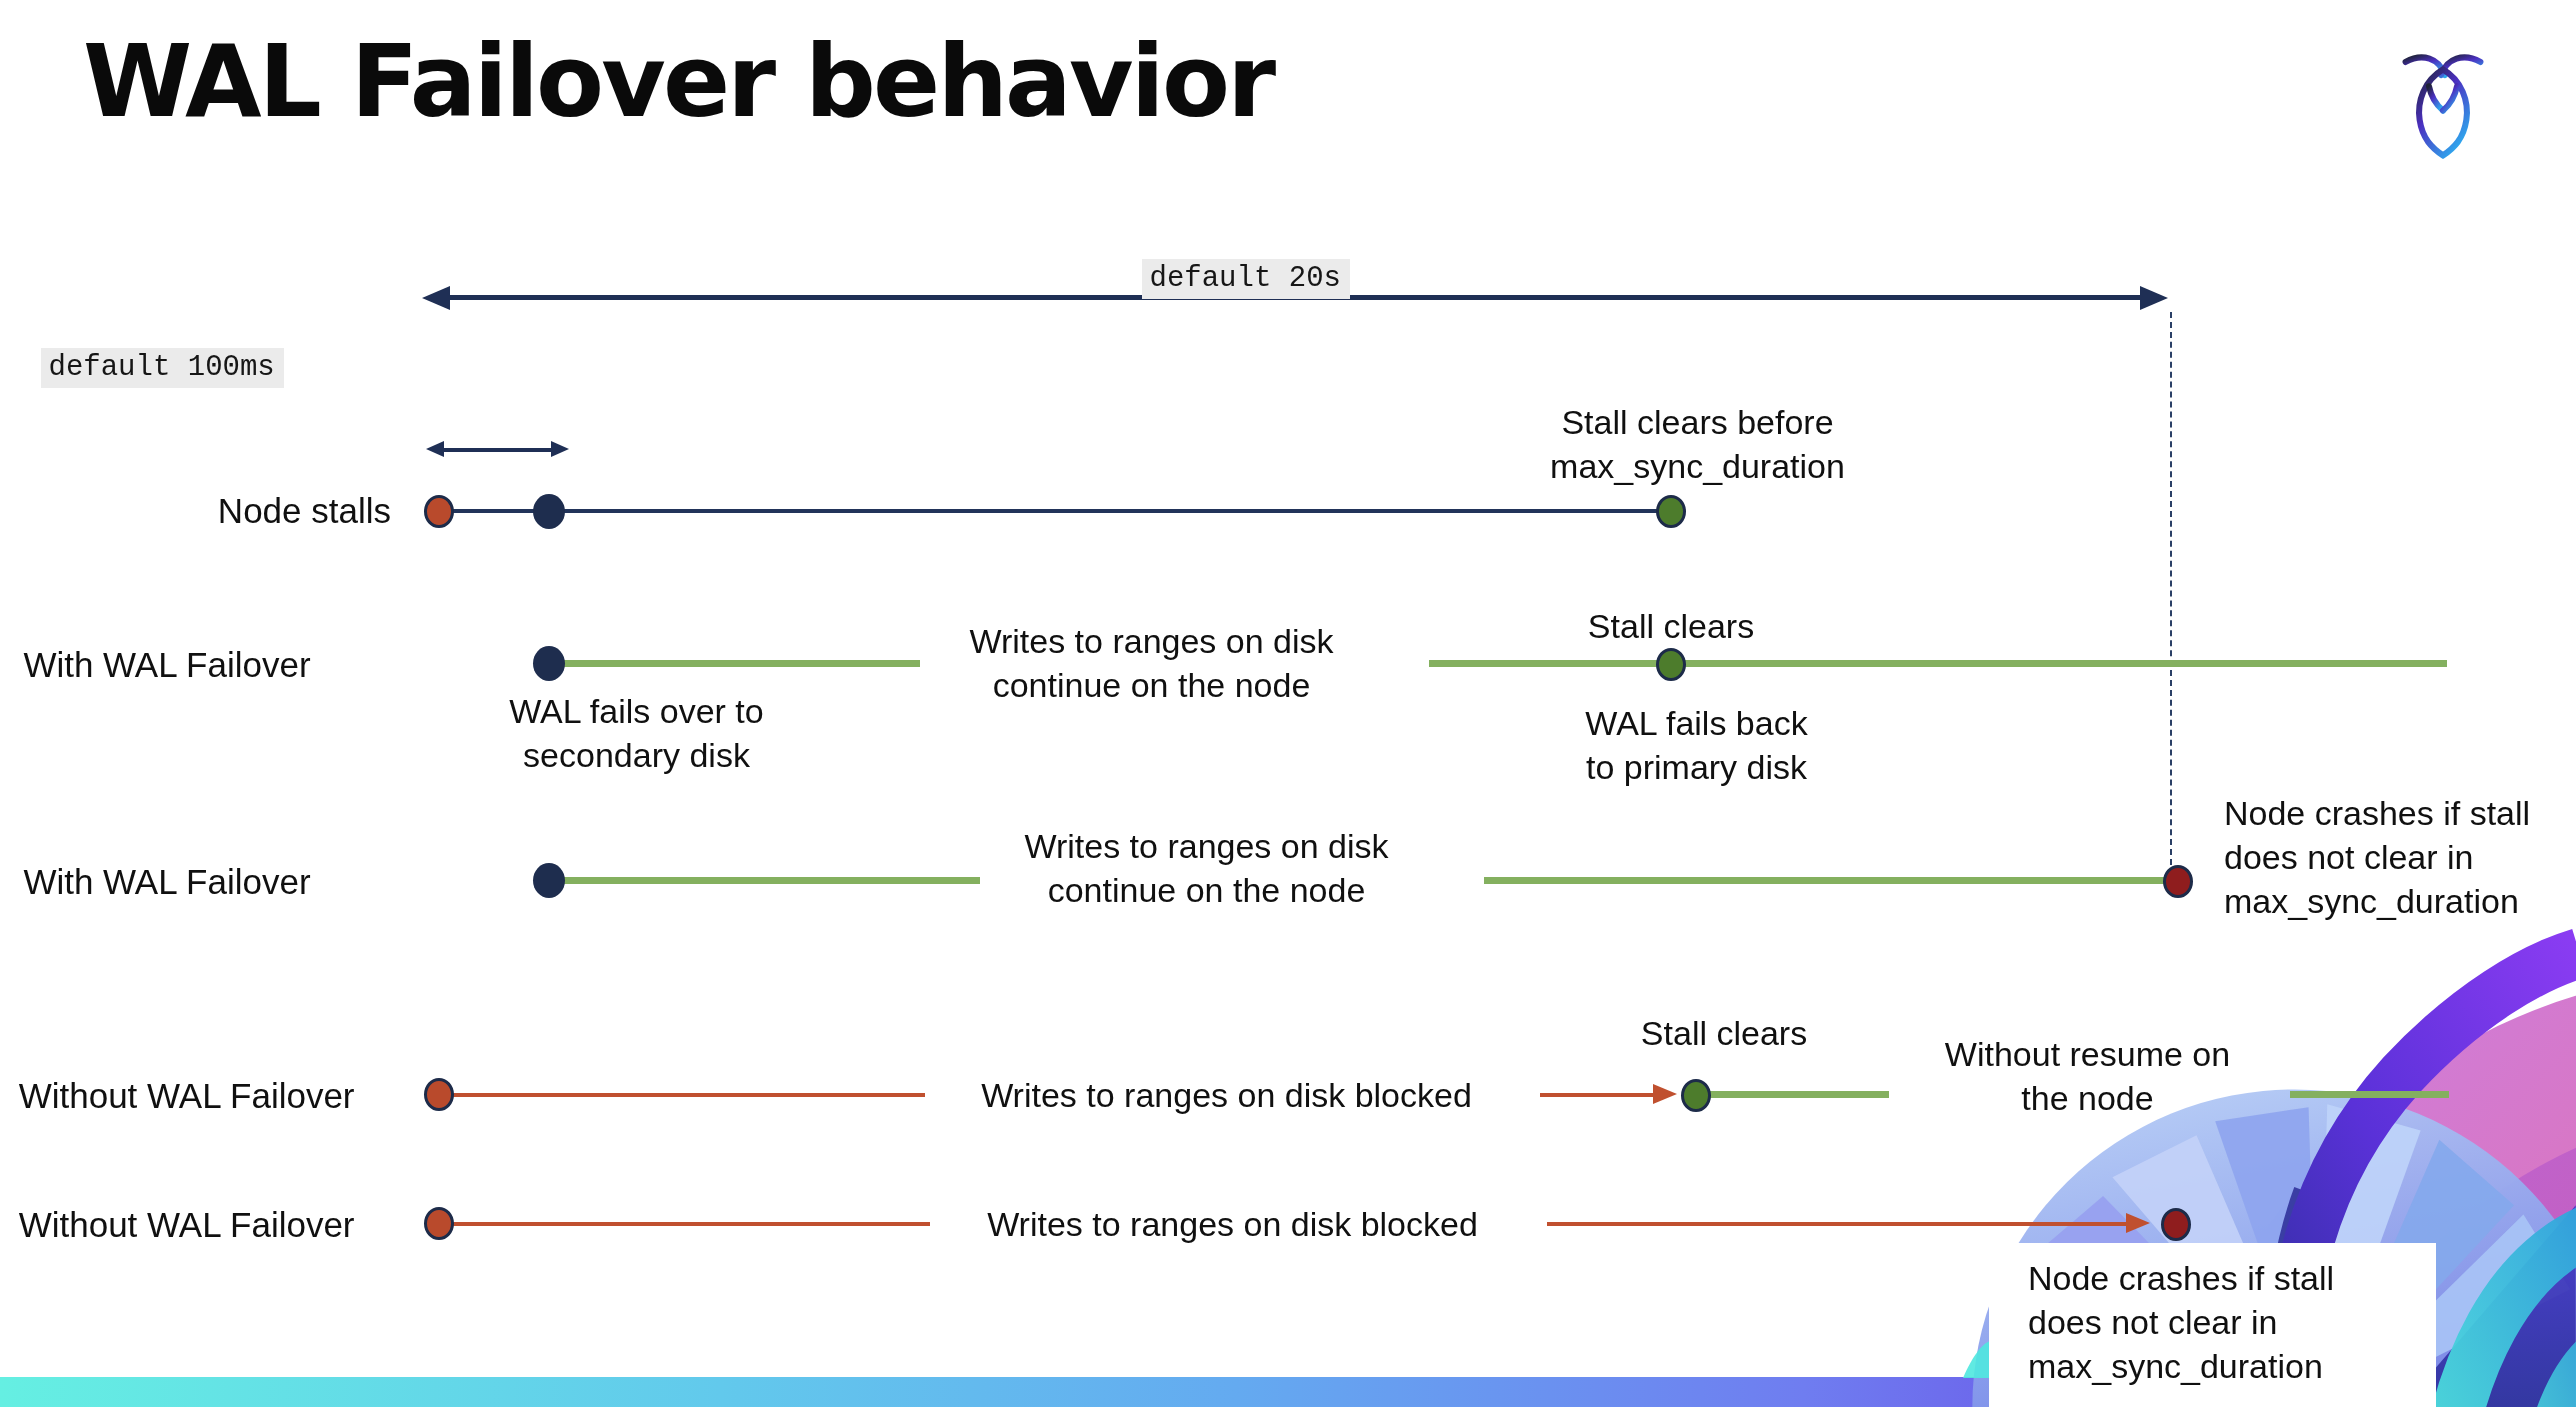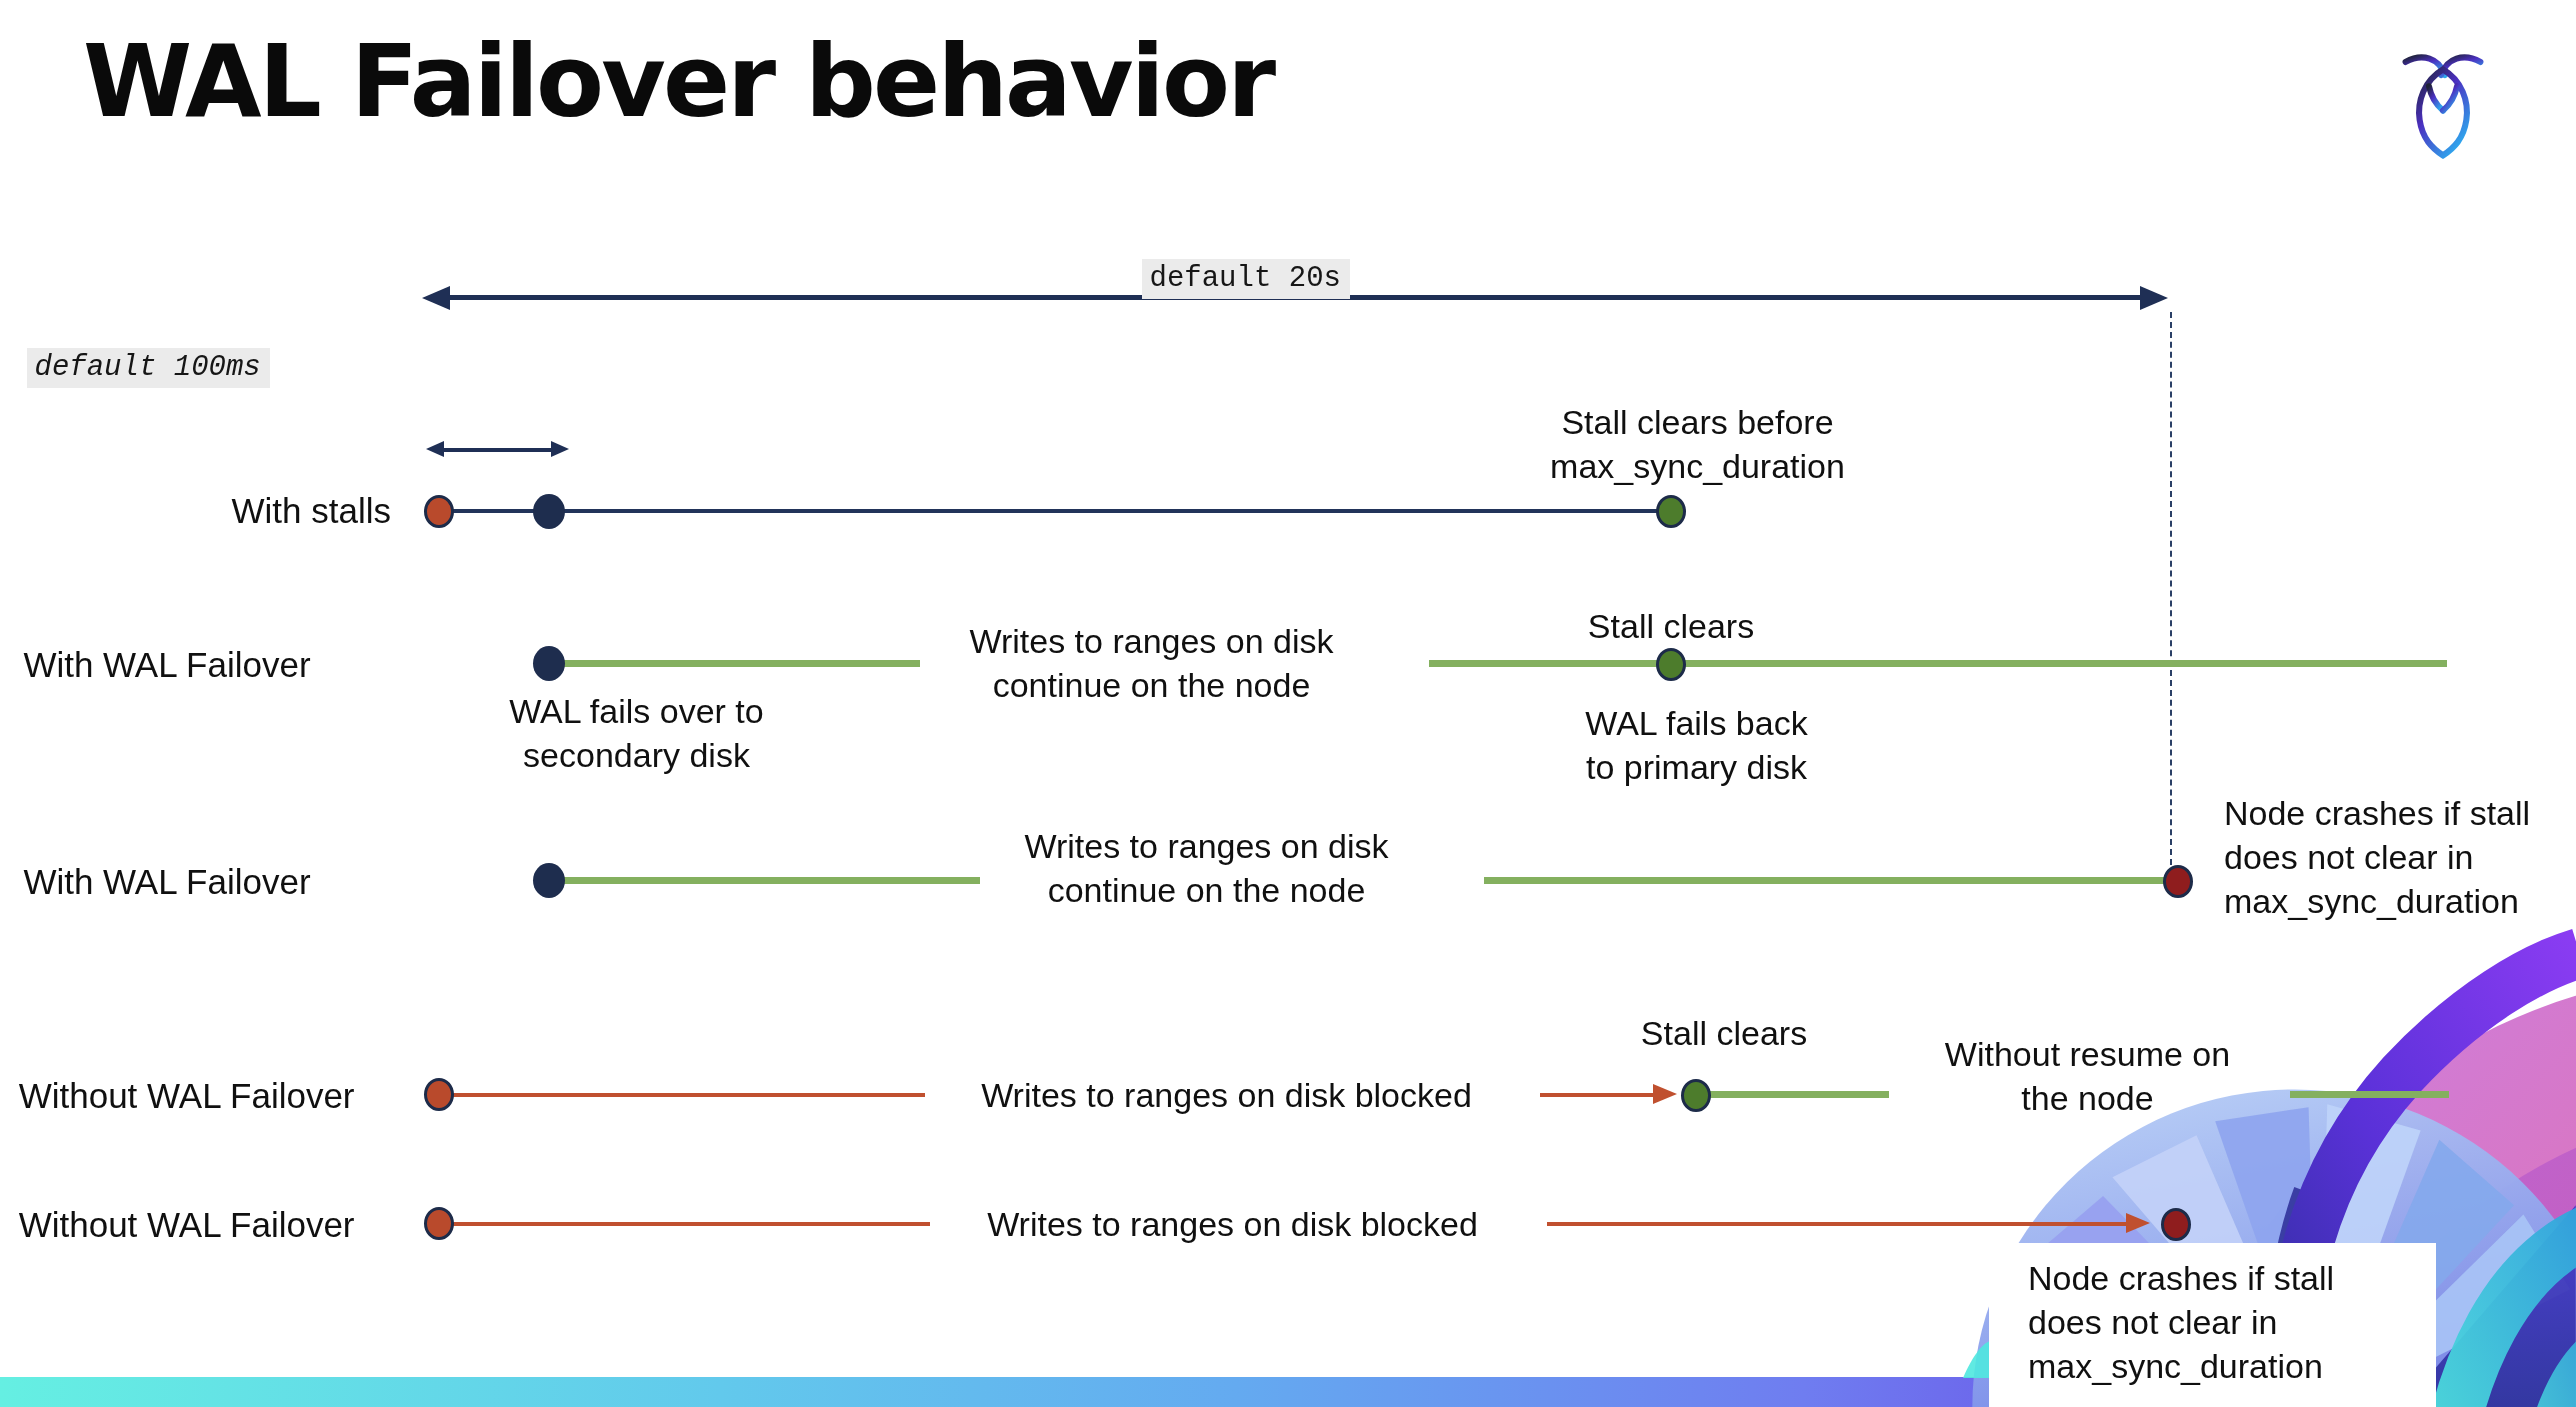--- a/index.html
+++ b/index.html
@@ -70,28 +70,28 @@
 </svg>
 
 <div class="abs ah big-l" style="left:422px;top:286px;"></div>
 <div class="abs arrowline" style="left:447px;top:295px;width:1710px;"></div>
 <div class="abs ah big-r" style="left:2140px;top:286px;"></div>
 <div class="abs mono" style="left:1142px;top:259px;">
   <span>default 20s</span><br>
 </div>
 <div class="abs dashline" style="left:2170px;top:312px;height:553px;"></div>
 
-<div class="abs mono" style="left:27px;top:348px;font-style:italic;">
+<div class="abs mono" style="left:41px;top:348px;">
   <span>default 100ms</span><br>
 </div>
 <div class="abs ah sm-l" style="left:426px;top:441px;"></div>
 <div class="abs arrowline" style="left:443px;top:448px;width:110px;height:3.7px;"></div>
 <div class="abs ah sm-r" style="left:551px;top:441px;"></div>
 
-<div class="abs rowlabel right" style="left:150px;top:491px;width:241px;">With stalls</div>
+<div class="abs rowlabel right" style="left:150px;top:491px;width:241px;">Node stalls</div>
 <div class="abs hline" style="left:439px;top:509px;width:1232px;"></div>
 <div class="abs dot red" style="left:424px;top:495px;"></div>
 <div class="abs dot navy" style="left:533px;top:494px;"></div>
 <div class="abs dot green" style="left:1656px;top:495px;"></div>
 <div class="abs note center" style="left:1464px;top:400px;width:467px;">Stall clears before
 max_sync_duration</div>
 
 <div class="abs rowlabel" style="left:23.4px;top:645px;">With WAL Failover</div>
 <div class="abs dot navy" style="left:533px;top:646px;"></div>
 <div class="abs gline" style="left:561px;top:660px;width:359px;"></div>

